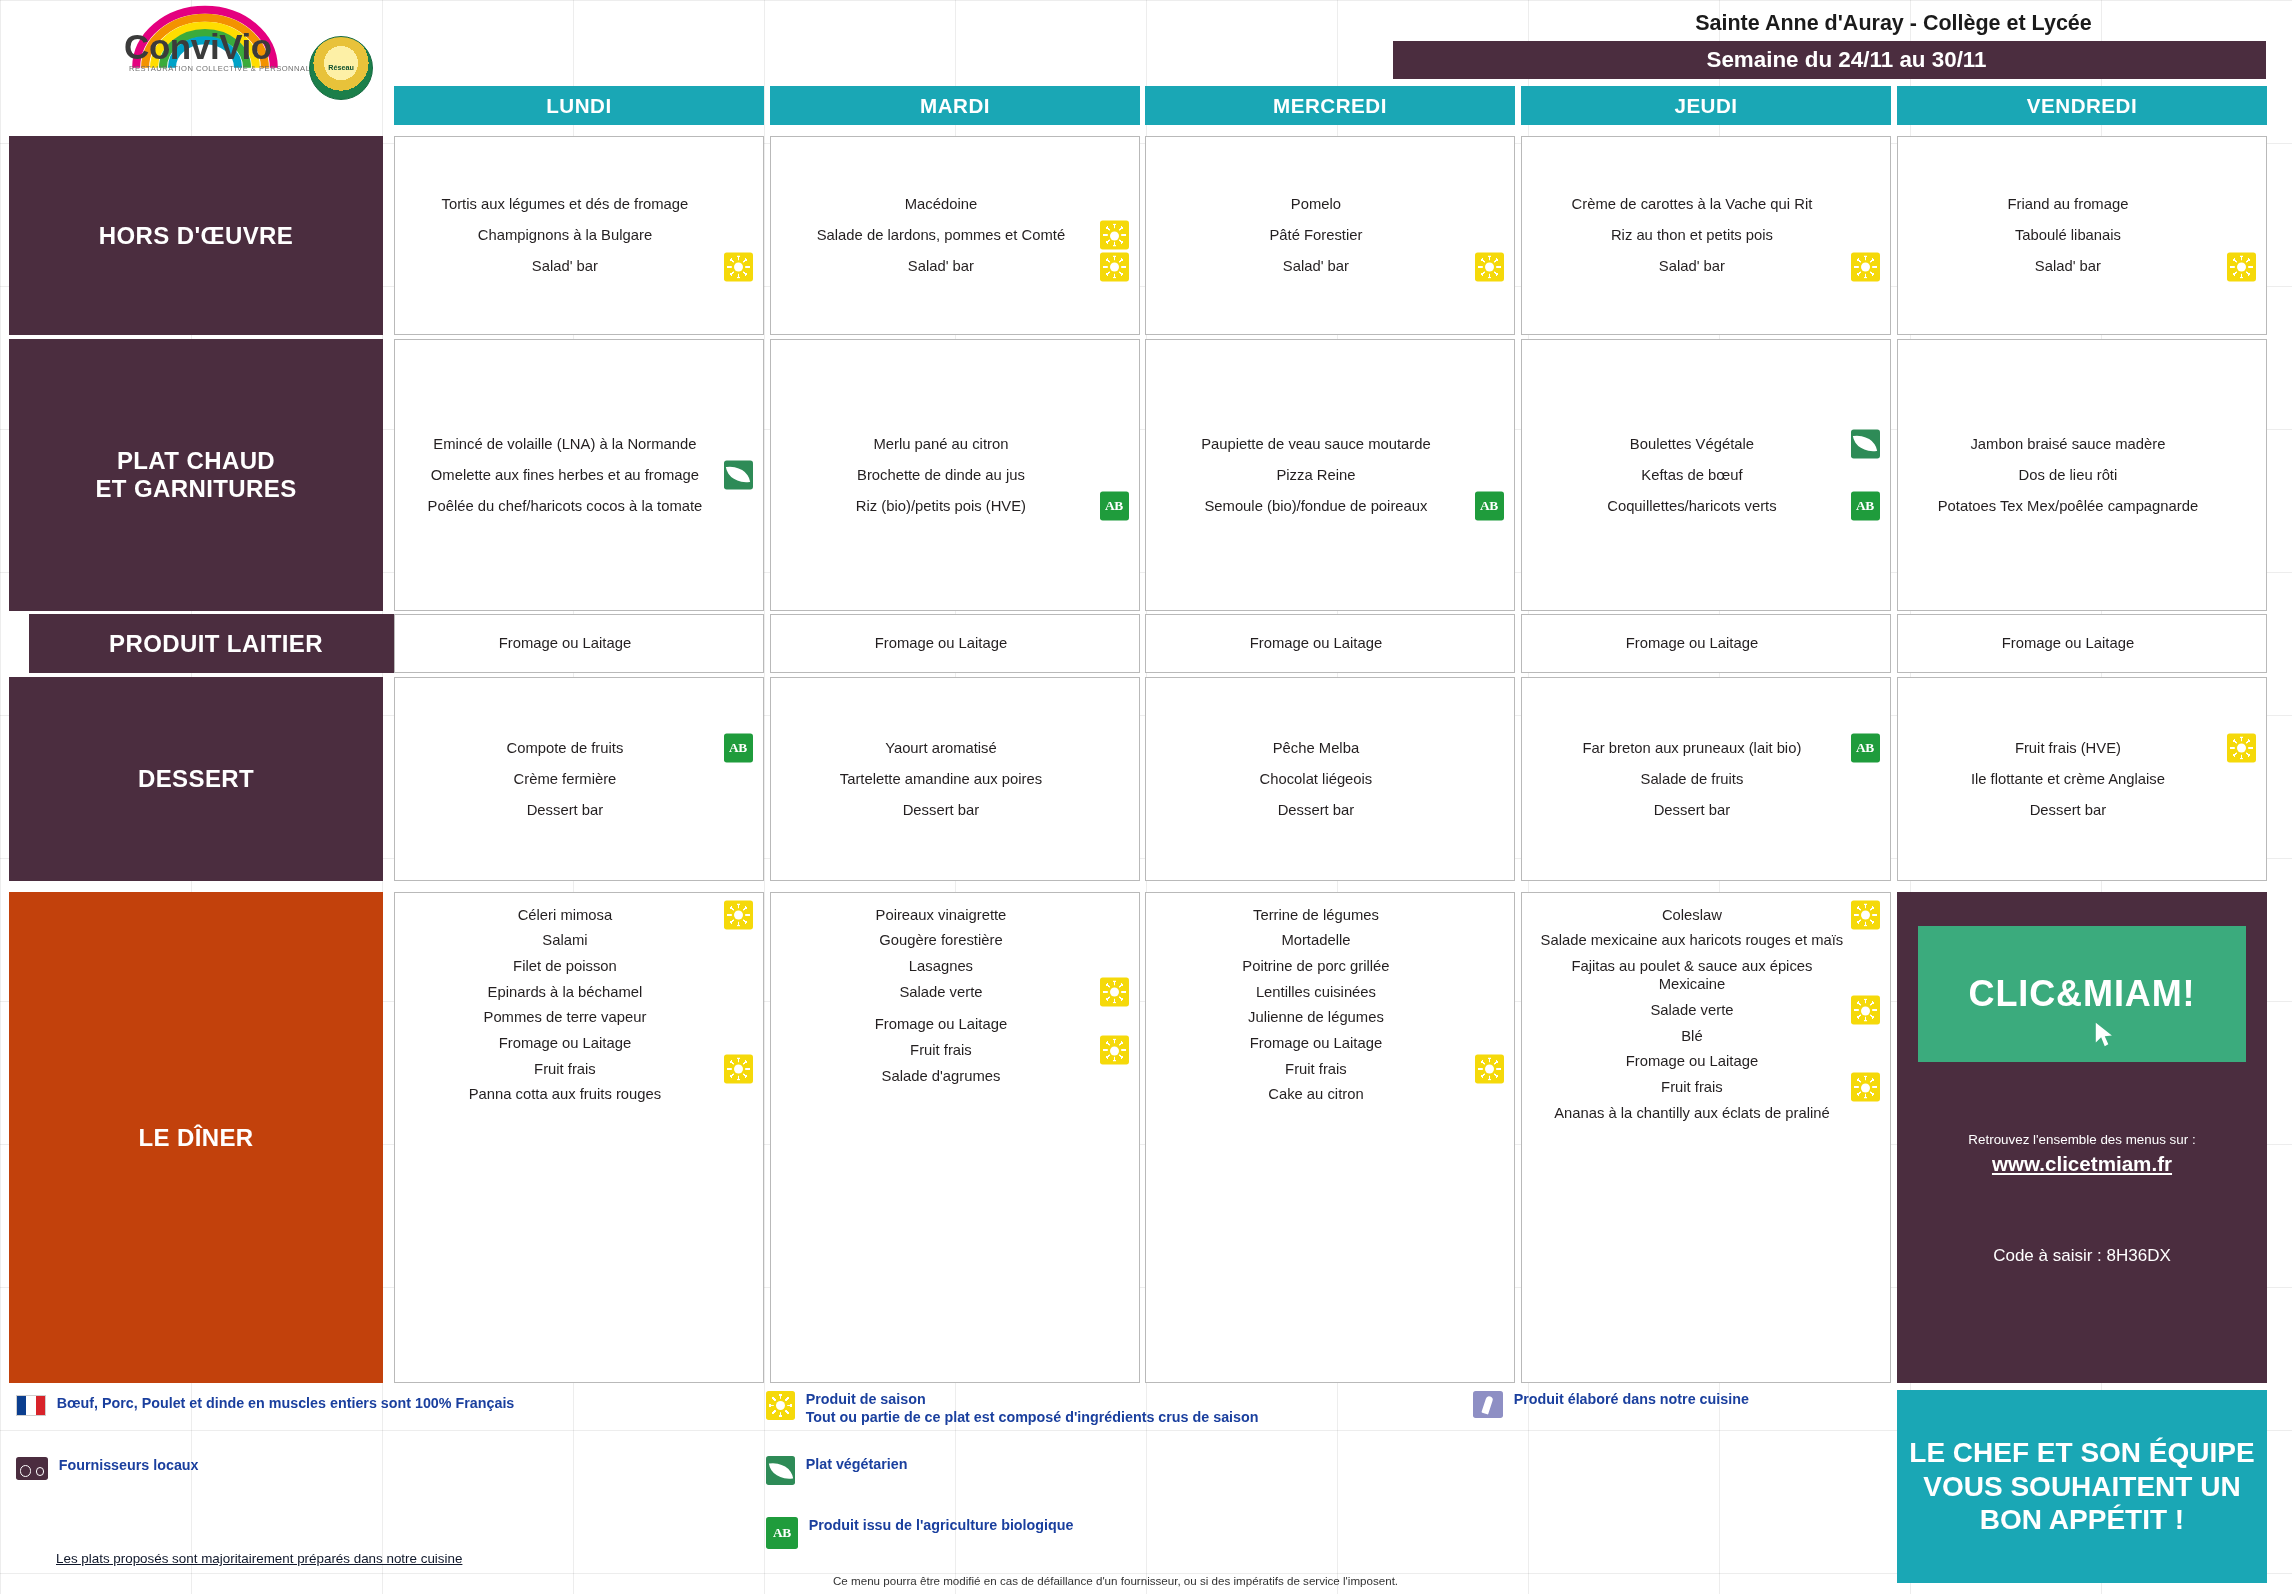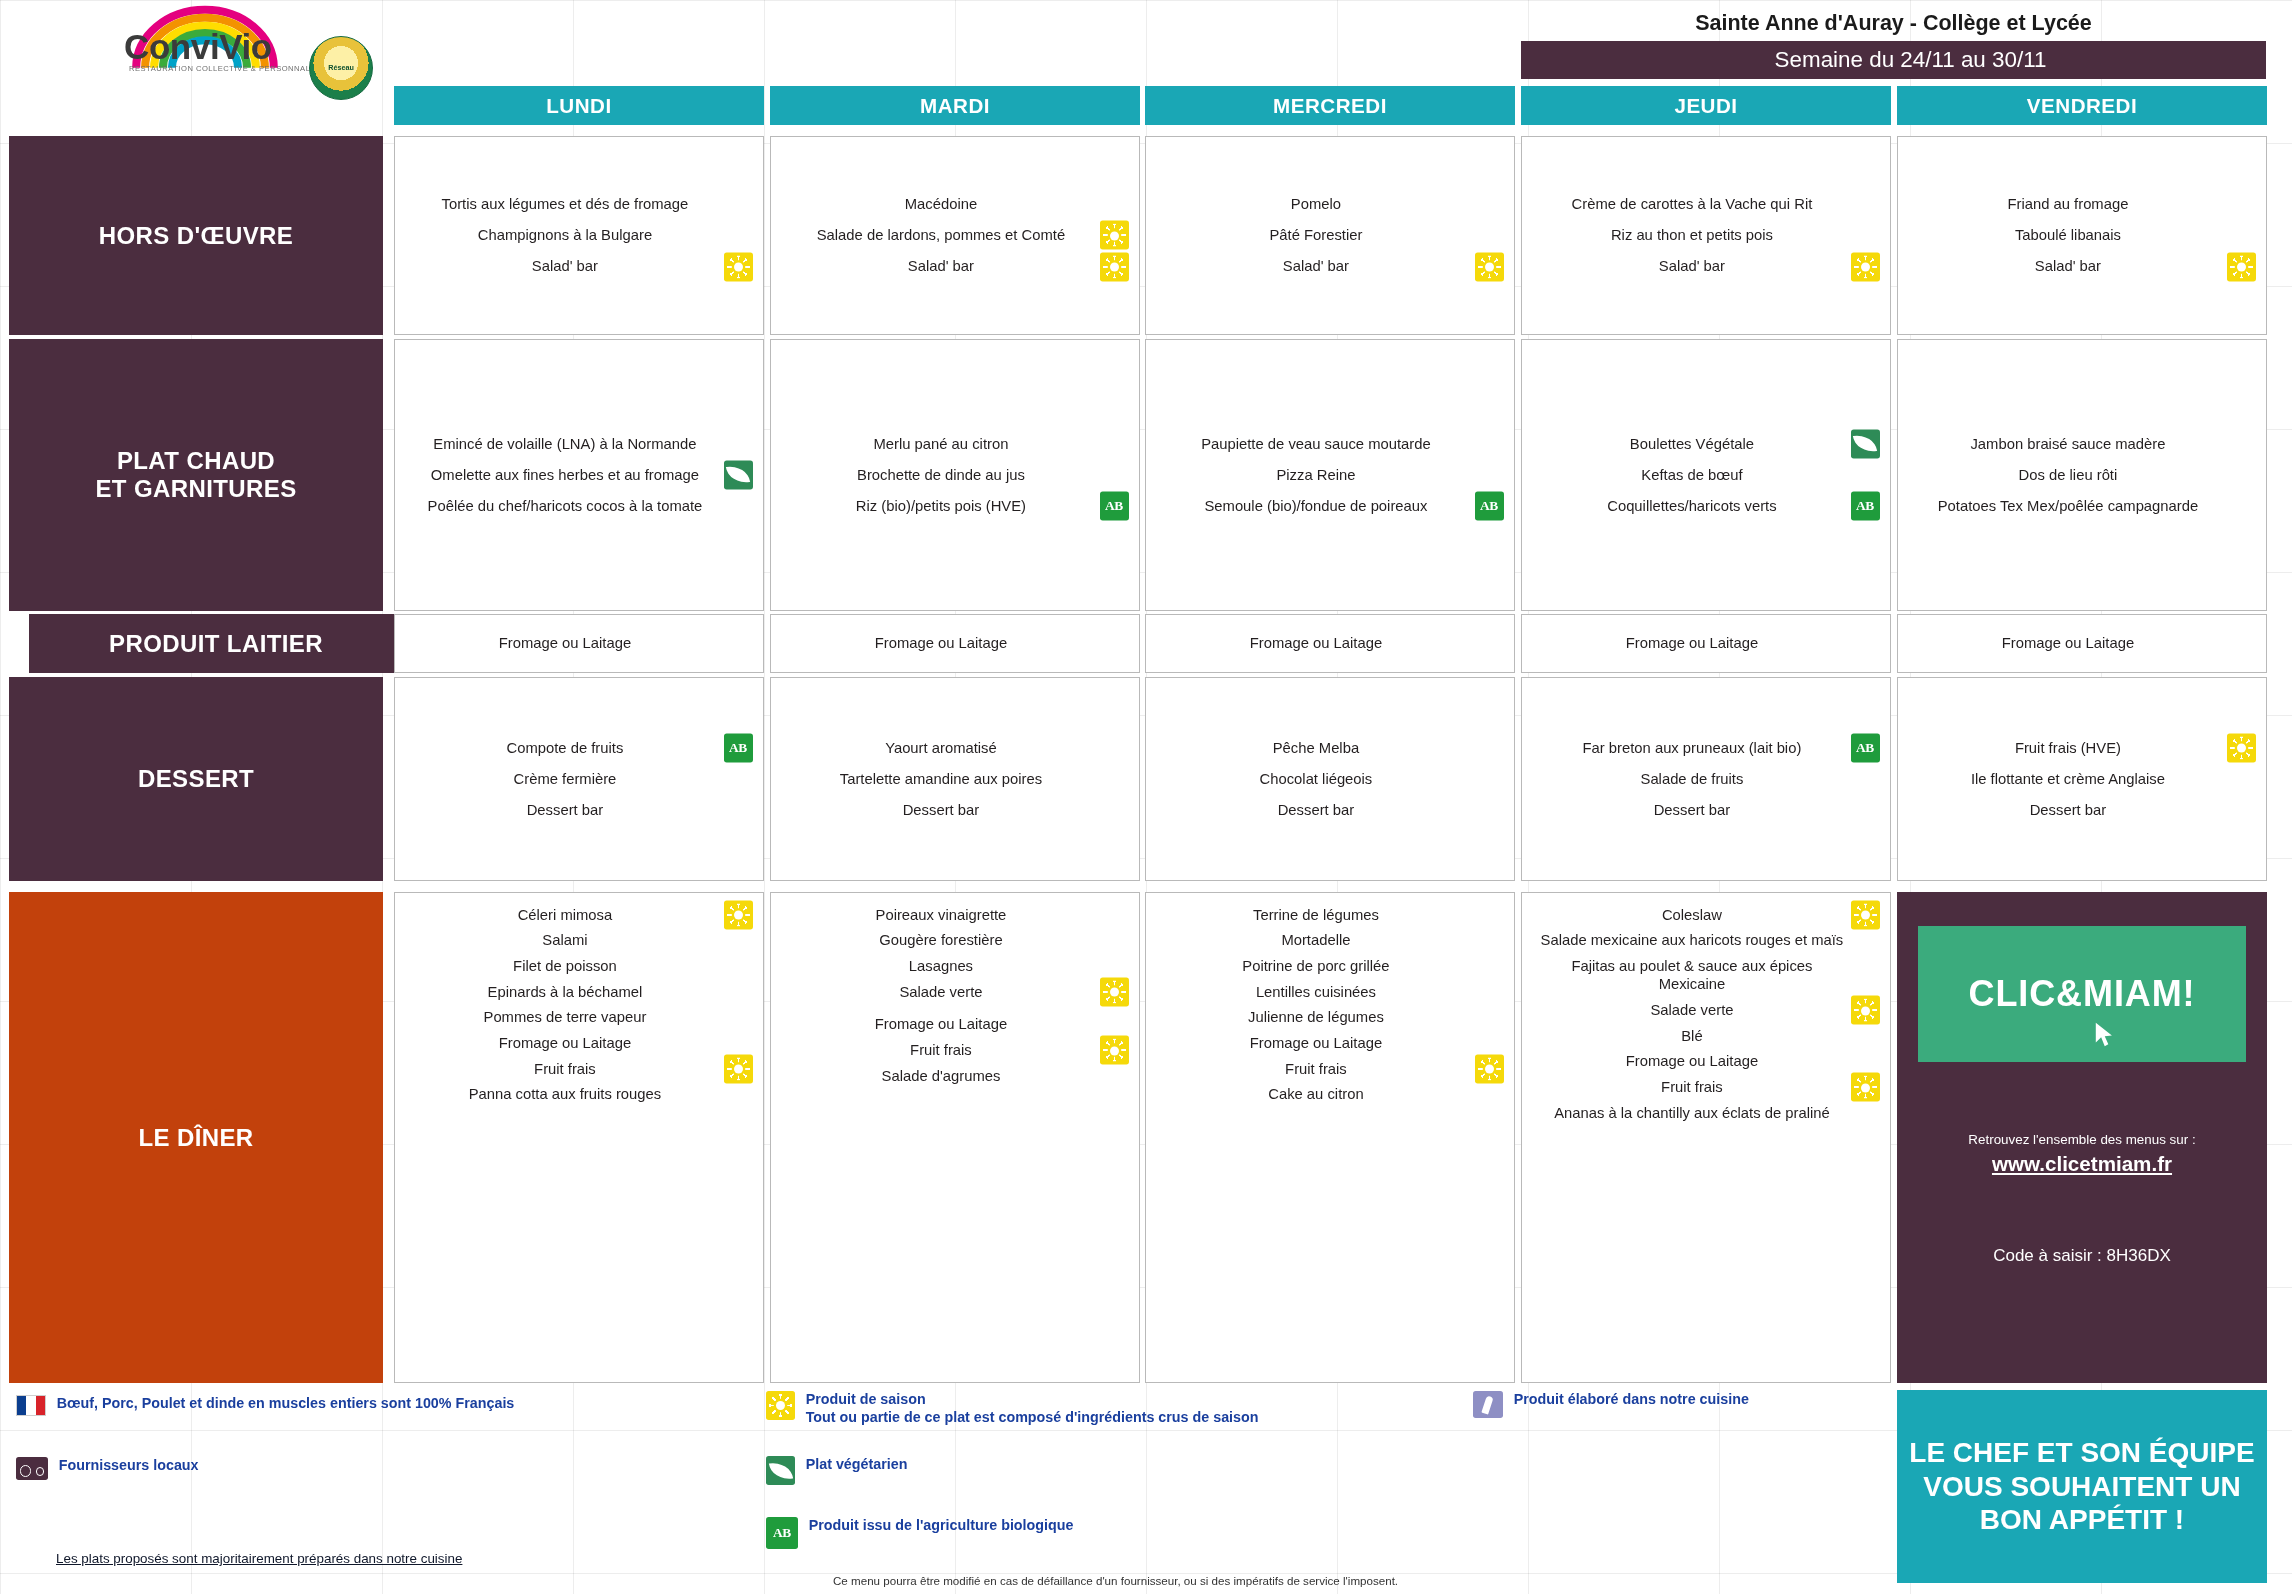--- a/index.html
+++ b/index.html
@@ -53,22 +53,22 @@
     display: flex; align-items: center; justify-content: center;
     color: #0d4f2e; font-size: 7.2px; font-weight: 700; text-align: center; line-height: 1.05;
   }
 
   .school-title {
     position: absolute; right: 27px; top: 7.2px; width: 745px; height: 32px;
     text-align: center; font-size: 21.5px; font-weight: 700; color: #1b1b1b;
     display: flex; align-items: center; justify-content: center;
   }
   .week-band {
-    position: absolute; right: 27px; top: 41px; width: 745px; height: 38px;
-    background: #4b2d3f; color: #ffffff; font-size: 22.4px; font-weight: 400;
+    position: absolute; right: 27px; top: 41px; width: 873px; height: 38px;
+    background: #4b2d3f; color: #ffffff; font-size: 22.4px; font-weight: 700;
     display: flex; align-items: center; justify-content: center; padding-left: 34px;
   }
 
   
   .day-head {
     position: absolute; top: 86px; height: 39px;
     background: #1aa7b5; color: #ffffff;
     font-size: 20.6px; font-weight: 700; letter-spacing: 0.5px;
     display: flex; align-items: center; justify-content: center;
   }

